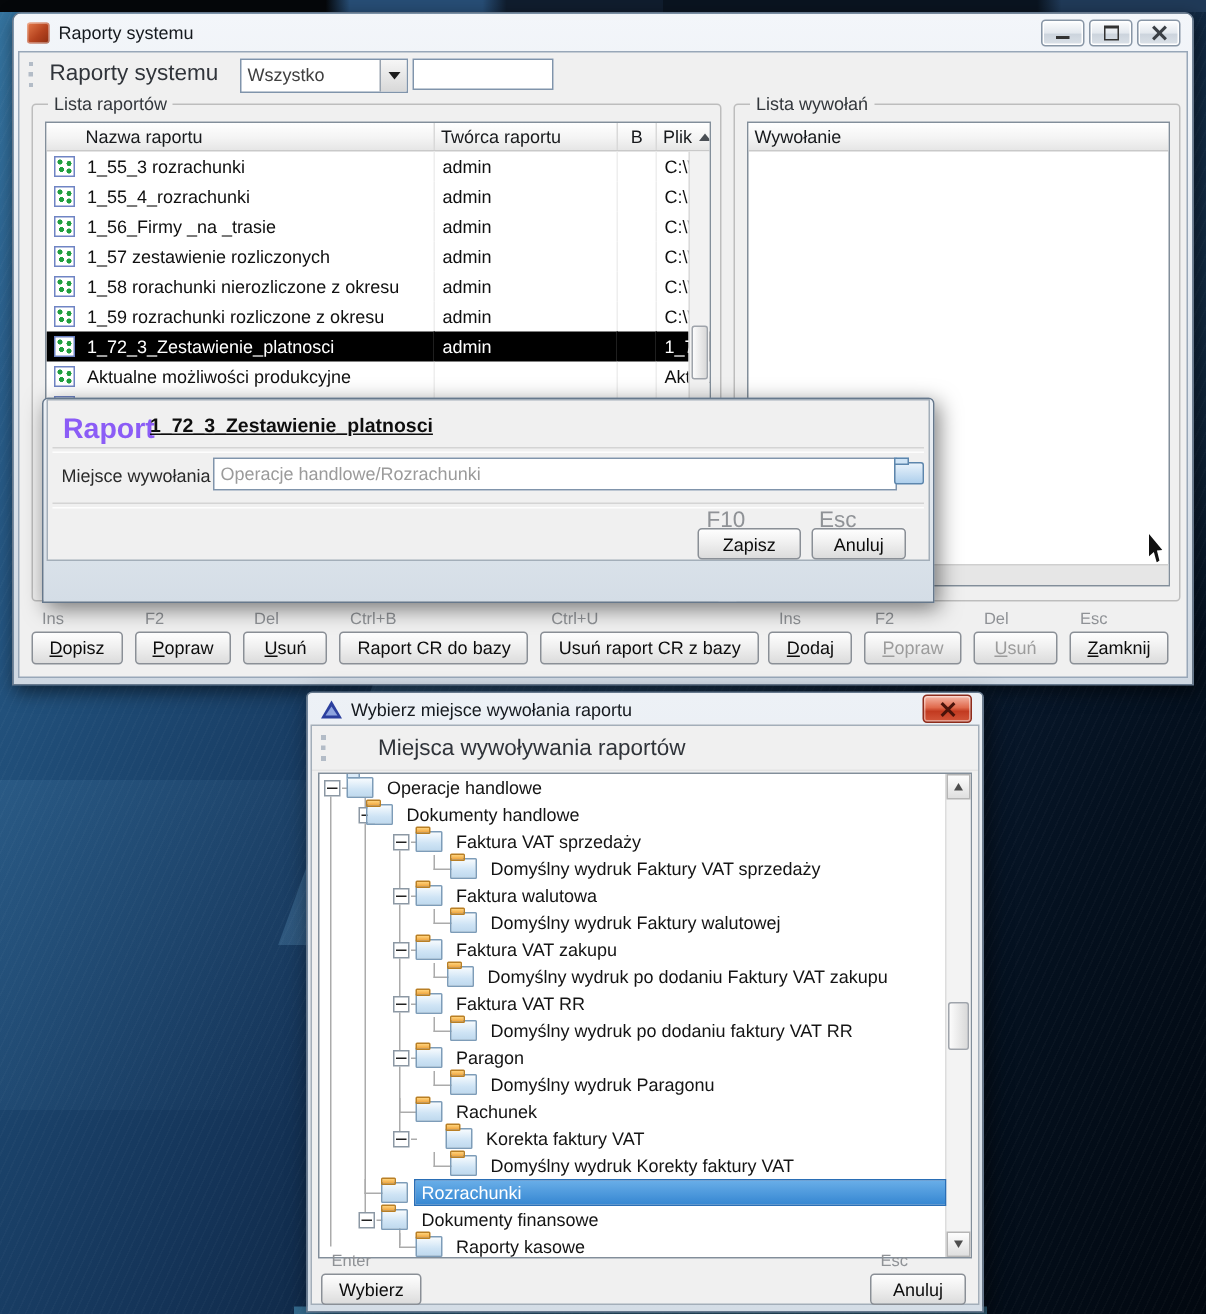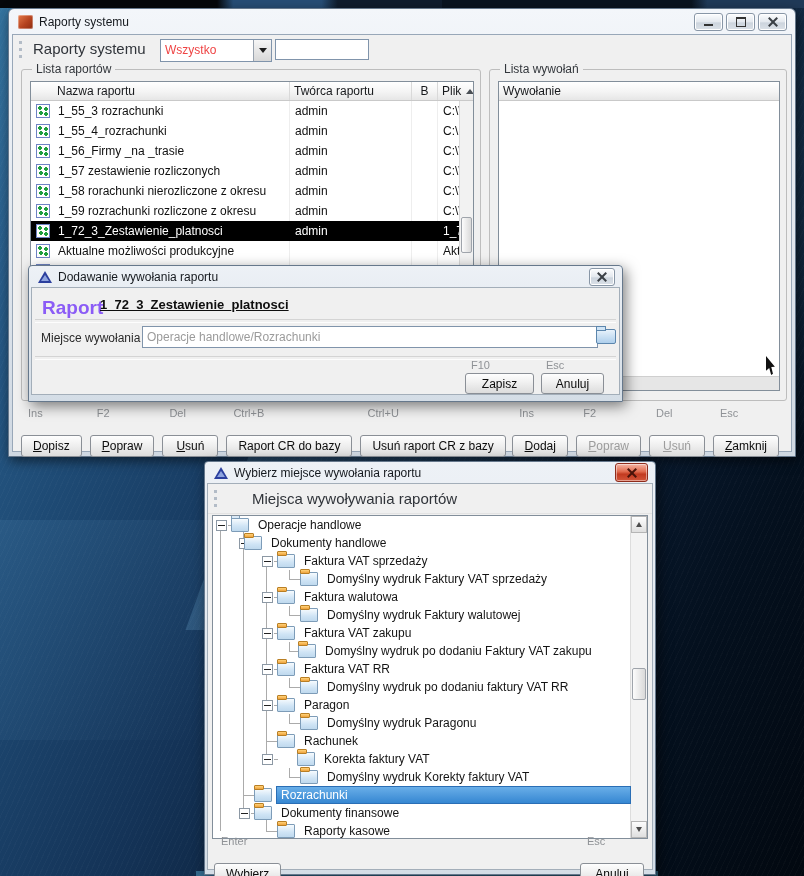--- a/index.html
+++ b/index.html
@@ -41,21 +41,21 @@
   .app-icon{width:15px;height:14px;border-radius:2px;flex:0 0 auto;
     background:linear-gradient(135deg,#e57a4a,#b5431f 55%,#8c2c10);box-shadow:inset 0 0 0 1px rgba(255,255,255,.35);}
   .tri{position:relative;width:0;height:0;border-left:7px solid transparent;border-right:7px solid transparent;border-bottom:12px solid #2b3f9e;flex:0 0 auto;}
   .tri::after{content:"";position:absolute;left:-4px;top:4px;border-left:4px solid transparent;border-right:4px solid transparent;border-bottom:6px solid #8ea4df;}
 
   
   .main-toolbar{position:absolute;left:0;top:0;right:0;height:28px;}
   .grip{position:absolute;left:6px;top:6px;width:3px;height:17px;border-left:3px dotted #b3bcc7;}
   .tool-heading{position:absolute;left:20px;top:5px;font-size:15px;color:#30343a;white-space:nowrap;}
   .combo{position:absolute;left:147px;top:4px;width:110px;height:21px;border:1px solid #8094ab;background:#fff;display:flex;}
-  .combo-text{flex:1;font-size:12px;color:#ef4444;padding:3px 0 0 4px;overflow:hidden;white-space:nowrap;}
+  .combo-text{flex:1;font-size:12px;color:#404040;padding:3px 0 0 4px;overflow:hidden;white-space:nowrap;}
   .combo-btn{width:17px;border-left:1px solid #98a2ae;background:linear-gradient(#f6f6f6,#d8d8d8);display:flex;align-items:center;justify-content:center;}
   .caret-down{width:0;height:0;border-left:4px solid transparent;border-right:4px solid transparent;border-top:5px solid #1d1d1d;}
   .search-input{position:absolute;left:262px;top:4px;width:86px;height:19px;border:1px solid #8094ab;font-size:12px;padding:0 3px;font-family:inherit;}
 
   
   .gbox{position:absolute;border:1px solid #bdbdbd;border-radius:3px;}
   #reports-group{left:8px;top:34px;width:458px;height:330px;}
   #calls-group{left:476px;top:34px;width:296px;height:330px;}
   .gbox-label{position:absolute;top:-8px;left:10px;background:#f0f0f0;padding:0 4px;font-size:12px;color:#33373c;white-space:nowrap;}
   .table{position:absolute;background:#fff;border:1px solid #828e9a;overflow:hidden;}
@@ -85,42 +85,42 @@
   .vthumb{position:absolute;left:1px;right:1px;top:116px;height:34px;background:linear-gradient(90deg,#fcfcfc,#d9d9d9);border:1px solid #9fa4ab;border-radius:2px;}
   .hscroll{position:absolute;left:0;right:0;bottom:0;height:13px;background:#e6e6e6;border-top:1px solid #cfcfcf;}
   .hthumb{position:absolute;left:0;top:1px;bottom:1px;width:14px;background:#b9bdc2;border:1px solid #98a0a8;}
 
   
   .btnrow{position:absolute;display:flex;gap:8px;top:372px;}
   .btnrow-left{left:8px;}
   .btnrow-right{right:12px;}
   .btn-slot{display:flex;flex-direction:column;align-items:flex-start;}
   .shortcut{font-size:11px;color:#8f9296;padding-left:7px;height:13px;white-space:nowrap;}
-  .btn{margin-top:15px;height:22px;min-width:56px;padding:0 11px;font-size:12px;color:#0c0c0c;cursor:default;
+  .btn{margin-top:1px;height:22px;min-width:56px;padding:0 11px;font-size:12px;color:#0c0c0c;cursor:default;
     background:linear-gradient(#fefefe,#f0f0f0 45%,#dcdcdc);border:1px solid #8a8f96;border-radius:3px;font-family:inherit;white-space:nowrap;}
   .btn.disabled{color:#9c9c9c;}
 
   
   .dlg{position:absolute;background:linear-gradient(#edf1f6,#d4dde6);border:1px solid #66788c;border-radius:4px 4px 0 0;
     box-shadow:3px 4px 14px rgba(0,0,0,.5);padding:0 2px 2px;}
   .dlg-titlebar{height:21px;display:flex;align-items:center;gap:6px;padding:0 5px 0 7px;}
   .dlg-title-text{flex:1;font-size:12px;color:#15191e;white-space:nowrap;overflow:hidden;}
   .dlg-body{position:relative;background:#f0f0f0;border:1px solid #a3aeb9;}
   #dlg-add{left:28px;top:265px;width:589px;height:133px;z-index:30;}
   #dlg-add .dlg-body{height:106px;}
   #add-report-label{position:absolute;left:10px;top:9px;font-size:19px;font-weight:bold;color:#8b5cf6;}
   #add-report-name{position:absolute;left:68px;top:9px;font-size:13px;font-weight:bold;text-decoration:underline;color:#0e0e0e;white-space:nowrap;}
   .sep{position:absolute;left:3px;right:3px;height:2px;border-top:1px solid #d4d4d4;border-bottom:1px solid #fdfdfd;}
   #sep1{top:31px;} #sep2{top:68px;}
   #add-place-label{position:absolute;left:9px;top:43px;font-size:12px;color:#2a2a2a;white-space:nowrap;}
   #add-place-input{position:absolute;left:110px;top:38px;width:446px;height:20px;border:1px solid #8094ab;font-size:12px;color:#9b9b9b;padding:0 4px;background:#fff;font-family:inherit;}
   .folder-blue{position:absolute;left:564px;top:41px;width:18px;height:13px;border:1px solid #5c86ad;border-radius:2px;
     background:linear-gradient(#e8f2fb,#aecfec);}
   .folder-blue::before{content:"";position:absolute;left:-1px;top:-4px;width:8px;height:3px;background:#cfe4f6;border:1px solid #5c86ad;}
-  .dlg-shortcut{position:absolute;font-size:11px;color:#8f9296;white-space:nowrap;}
+  .dlg-shortcut{position:absolute;font-size:15px;color:#8f9296;white-space:nowrap;}
   #add-f10{left:439px;top:71px;} #add-esc{left:514px;top:71px;}
   .dlg-btn{position:absolute;height:21px;font-size:12px;color:#0c0c0c;background:linear-gradient(#fefefe,#f0f0f0 45%,#dcdcdc);
     border:1px solid #8a8f96;border-radius:3px;font-family:inherit;}
   #btn-zapisz{left:433px;top:85px;width:69px;}
   #btn-anuluj1{left:509px;top:85px;width:63px;}
 
   #dlg-tree{left:204px;top:461px;width:446px;height:410px;z-index:40;}
   #dlg-tree .dlg-body{height:385px;}
   .toolbar2{position:absolute;left:0;top:0;right:0;height:29px;border-bottom:1px solid #e3e3e3;}
   .toolbar2 .grip{top:6px;}
@@ -349,27 +349,20 @@
           </div>
           <div class="btn-slot">
             <span class="shortcut">Esc</span>
             <button class="btn"><u>Z</u>amknij</button>
           </div>
         </div>
     </div>
   </div>
 
   <div class="dlg" id="dlg-add">
-    <div class="dlg-titlebar">
-      <span class="tri"></span>
-      <span class="dlg-title-text">Dodawanie wywołania raportu</span>
-      <div class="wbtn" style="width:24px;">
-          <span class="glyph-close"></span>
-        </div>
-    </div>
     <div class="dlg-body">
       <span id="add-report-label">Raport</span>
       <span id="add-report-name">1_72_3_Zestawienie_platnosci</span>
       <div class="sep" id="sep1"></div>
       <span id="add-place-label">Miejsce wywołania</span>
       <input id="add-place-input" value="Operacje handlowe/Rozrachunki" style="">
       <div class="folder-blue"></div>
       <div class="sep" id="sep2"></div>
       <span class="dlg-shortcut" id="add-f10">F10</span>
       <span class="dlg-shortcut" id="add-esc">Esc</span>

